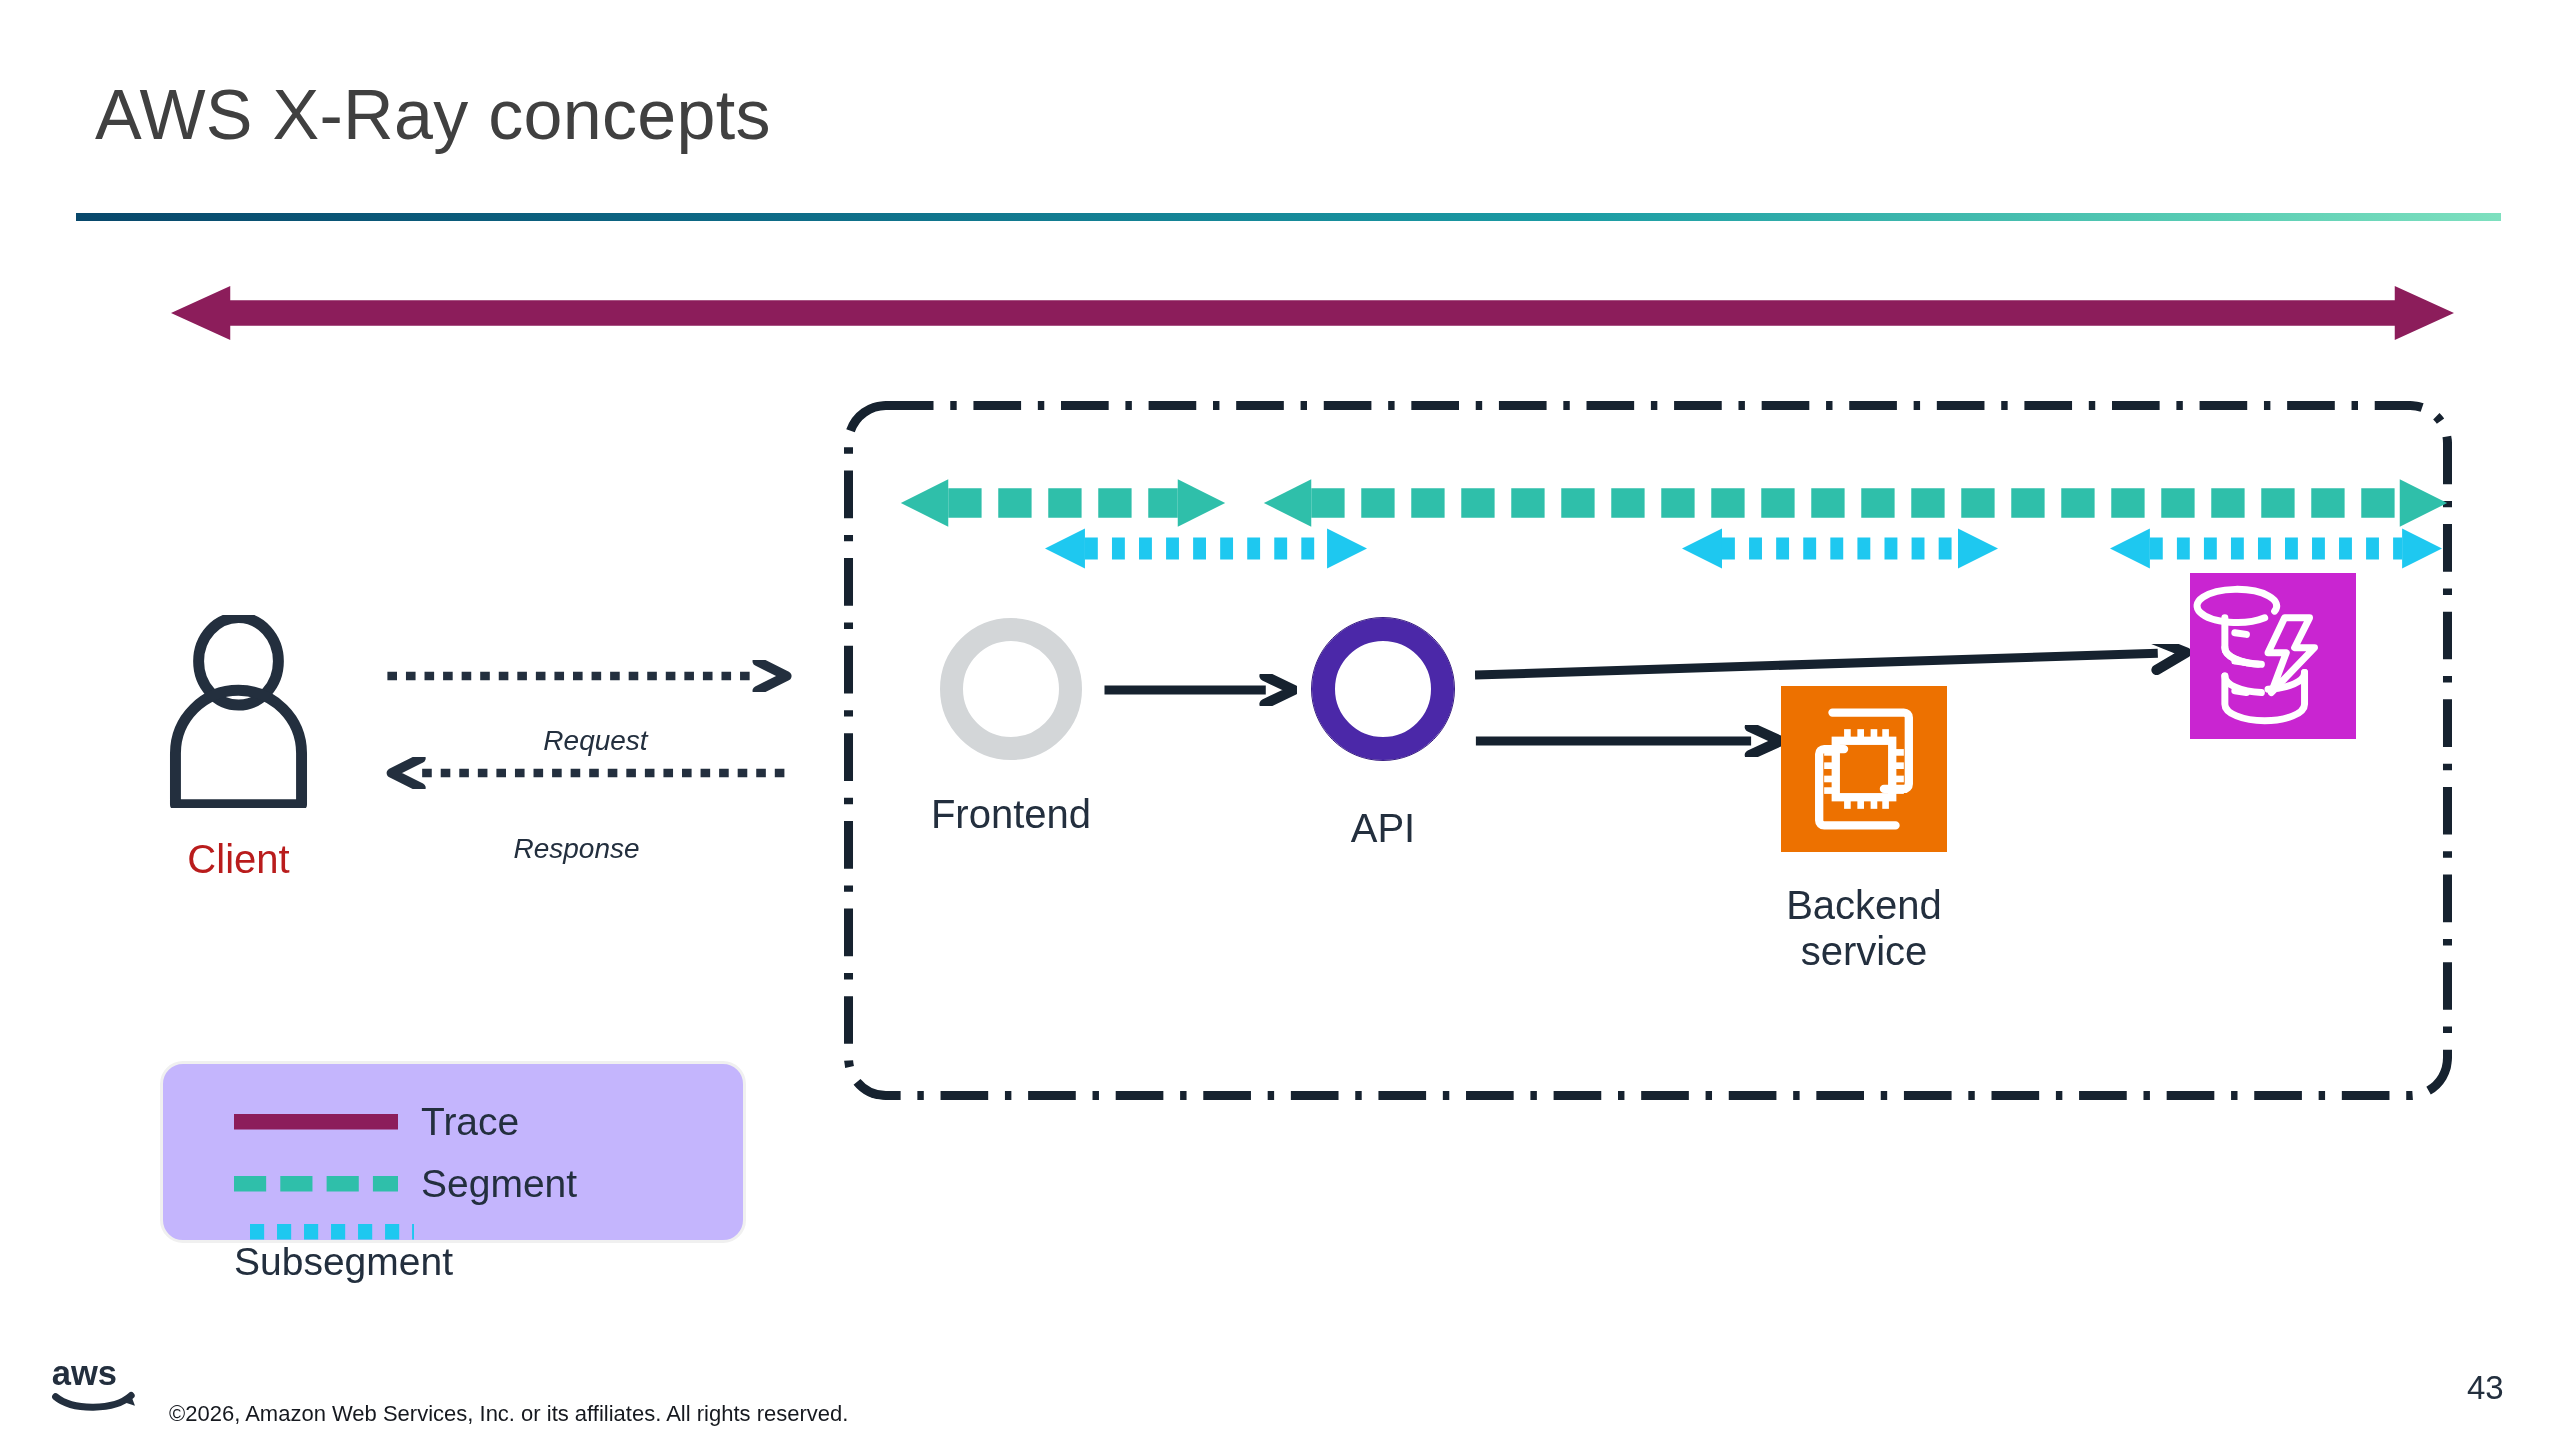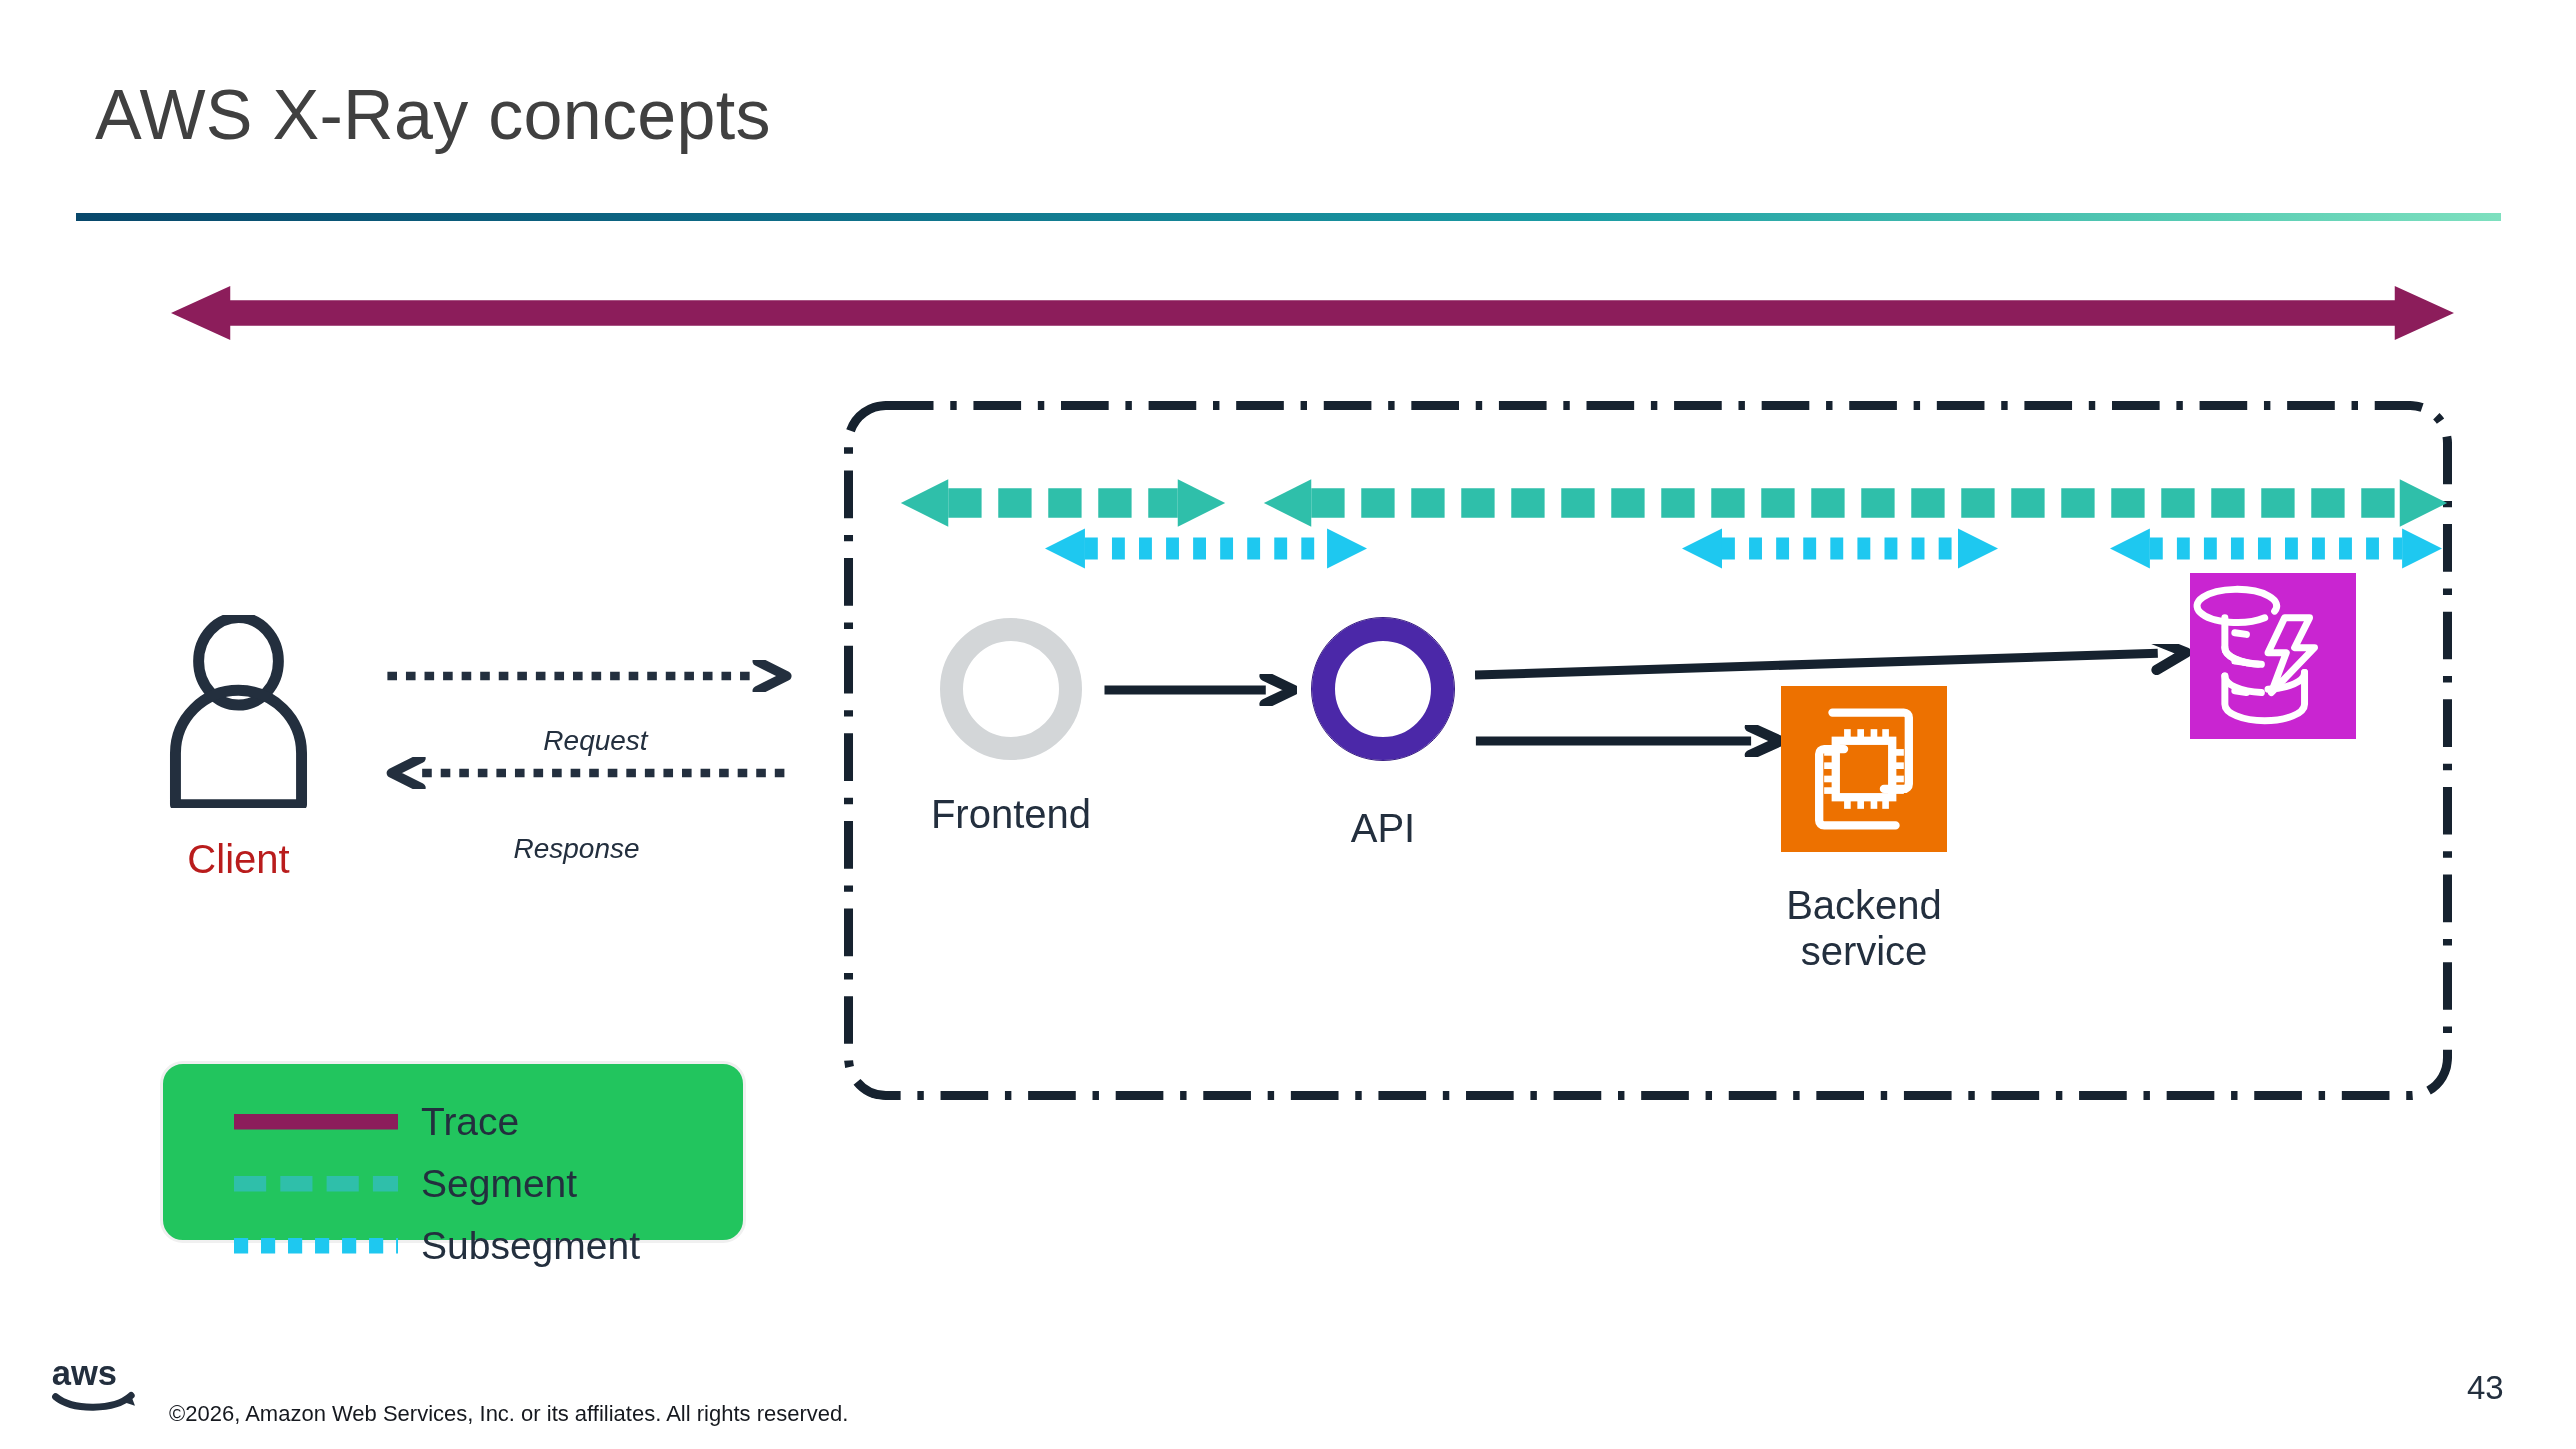--- a/index.html
+++ b/index.html
@@ -82,21 +82,21 @@
   .tile-dynamo{left:2190px;top:573px;width:166px;height:166px;background:#c925d1;}
 
   
   .conn{position:absolute;}
 
   
   .legend{
     position:absolute;left:160px;top:1061px;
     width:586px;height:182px;
     border:3.2px solid #f0f0f0;border-radius:23px;
-    background:#22c55e;box-sizing:border-box;
+    background:#c4b5fd;box-sizing:border-box;
   }
   .legend-row{
     position:absolute;left:71px;display:flex;align-items:center;
   }
   .legend-swatch{width:164px;height:15.5px;margin-right:23px;}
   .legend-text{font-size:39px;color:#232f3e;white-space:nowrap;}
 
   
   .aws-logo{position:absolute;left:50px;top:1352px;width:97px;height:64px;}
   .copyright{
@@ -246,21 +246,21 @@
         <line x1="0" y1="12" x2="255" y2="12" stroke="#8c1d5b" stroke-width="24"></line>
       </svg>
       <span class="legend-text">Trace</span>
     </div>
     <div class="legend-row" style="top:98px;">
       <svg class="legend-swatch" viewBox="0 0 255 24" preserveAspectRatio="none">
         <line x1="0" y1="12" x2="255" y2="12" stroke="#2fbfaa" stroke-width="24" stroke-dasharray="50 22"></line>
       </svg>
       <span class="legend-text">Segment</span>
     </div>
-    <div class="legend-row" style="top:160px;">
+    <div class="legend-row" style="top:160px;flex-direction:column;">
       <svg class="legend-swatch" viewBox="0 0 255 24" preserveAspectRatio="none">
         <line x1="0" y1="12" x2="255" y2="12" stroke="#1ec8f0" stroke-width="24" stroke-dasharray="22 20"></line>
       </svg>
       <span class="legend-text">Subsegment</span>
     </div>
   </div>
 
   <svg class="aws-logo" viewBox="0 0 150 100">
     <text x="2" y="52" font-family="Liberation Sans, sans-serif" font-size="54" font-weight="700" fill="#232f3e">aws</text>
     <path d="M8 70 C34 92 100 92 126 68" fill="none" stroke="#232f3e" stroke-width="11" stroke-linecap="round"></path>

